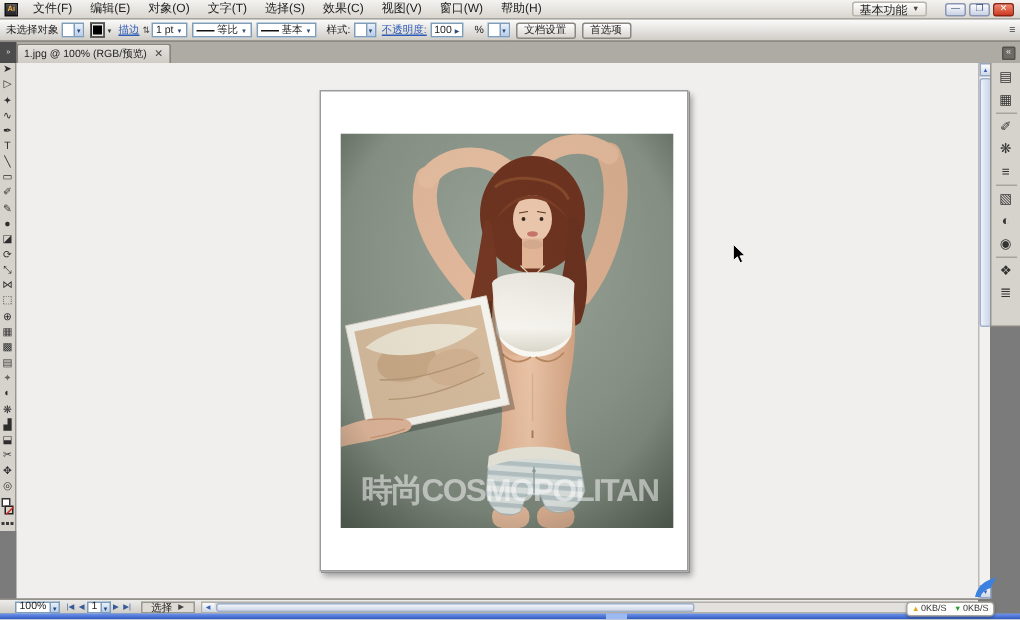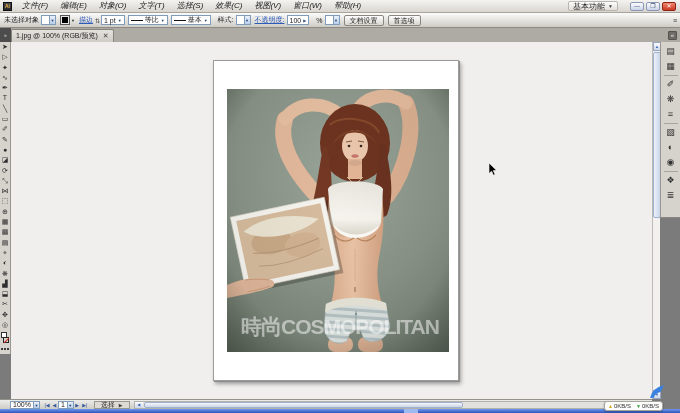--- a/index.html
+++ b/index.html
@@ -7,21 +7,21 @@
   body { font-family:"Liberation Sans","DejaVu Sans",sans-serif; font-size:8px; color:#1c1c1c; }
   #screen { position:relative; width:680px; height:413px; background:#7b7b7b; overflow:hidden; }
 
   
   .appbar { position:absolute; left:0; top:0; width:680px; height:13px;
     background:linear-gradient(#f4f3f0,#d9d6d0); border-bottom:1px solid #a8a59f;
     display:flex; align-items:center; }
   .app-icon { width:9px; height:9px; margin:0 4px 0 3px; background:linear-gradient(#4a4a52,#26262c);
     border:1px solid #111; color:#f4b63f; font-size:5px; line-height:7px; text-align:center; font-weight:bold; }
   .menus { display:flex; }
-  .menu-item { padding:0 6px; font-size:8px; line-height:12px; color:#222; white-space:nowrap;font-style:italic; }
+  .menu-item { padding:0 6px; font-size:8px; line-height:12px; color:#222; white-space:nowrap; }
   .appbar-right { margin-left:auto; display:flex; align-items:center; }
   .ws-switch { display:flex; align-items:center; border:1px solid #b9b6b0; background:linear-gradient(#fdfdfc,#e2dfd9);
     border-radius:2px; padding:0 4px; height:10px; margin-right:10px; }
   .ws-switch .caret { font-size:5px; margin-left:3px; color:#444; }
   .winbtn { width:14px; height:9px; border:1px solid #8b98b5; border-radius:2px; margin-left:2px;
     background:linear-gradient(#fdfdff,#c9d2e4); color:#35486e; font-size:6px; line-height:7px; text-align:center; }
   .winbtn.close { background:linear-gradient(#f0886f,#cc3a22); border-color:#8e2314; color:#fff; margin-right:4px; }
 
   
   .controlbar { position:absolute; left:0; top:13px; width:680px; height:15px;

